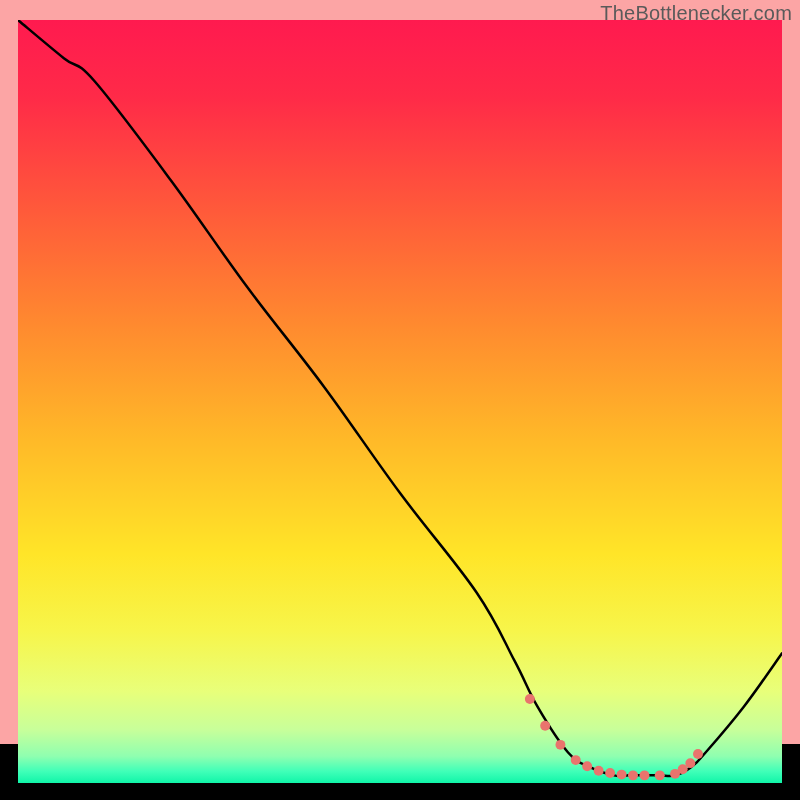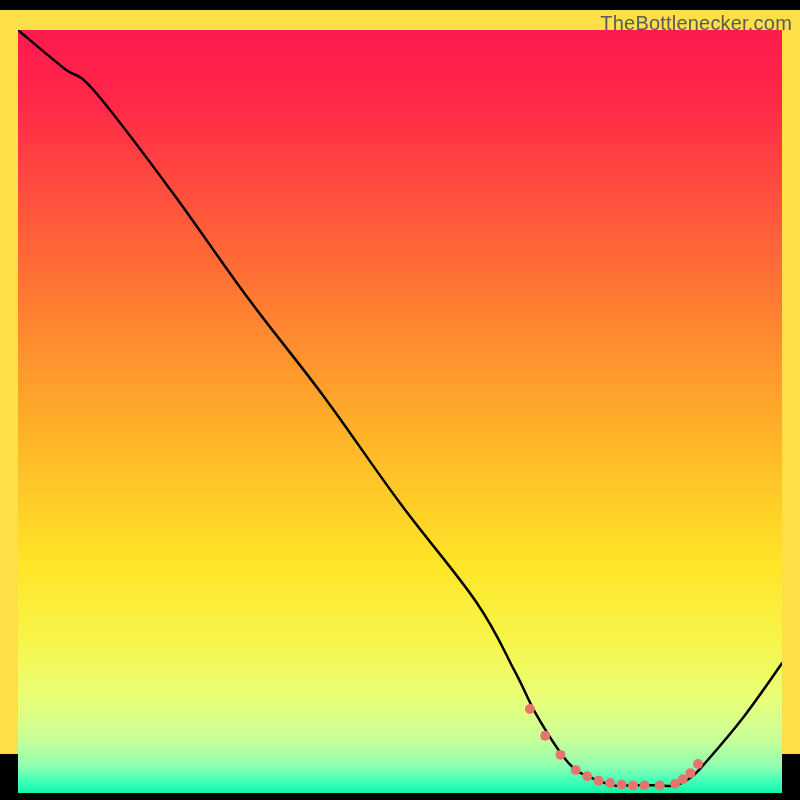--- a/index.html
+++ b/index.html
@@ -10,22 +10,21 @@
     background: #000;
     overflow: hidden;
     font-family: Arial, sans-serif;
   }
   .frame {
     position: absolute;
     left: 0;
     top: 0;
     width: 800px;
     height: 744px;
-    background: #fde047;
-    margin-top: 10px;
+    background: #fca5a5;
   }
   .plot {
     position: absolute;
     left: 18px;
     top: 20px;
     width: 764px;
     height: 763px;
     overflow: hidden;
   }
   .gradient {

